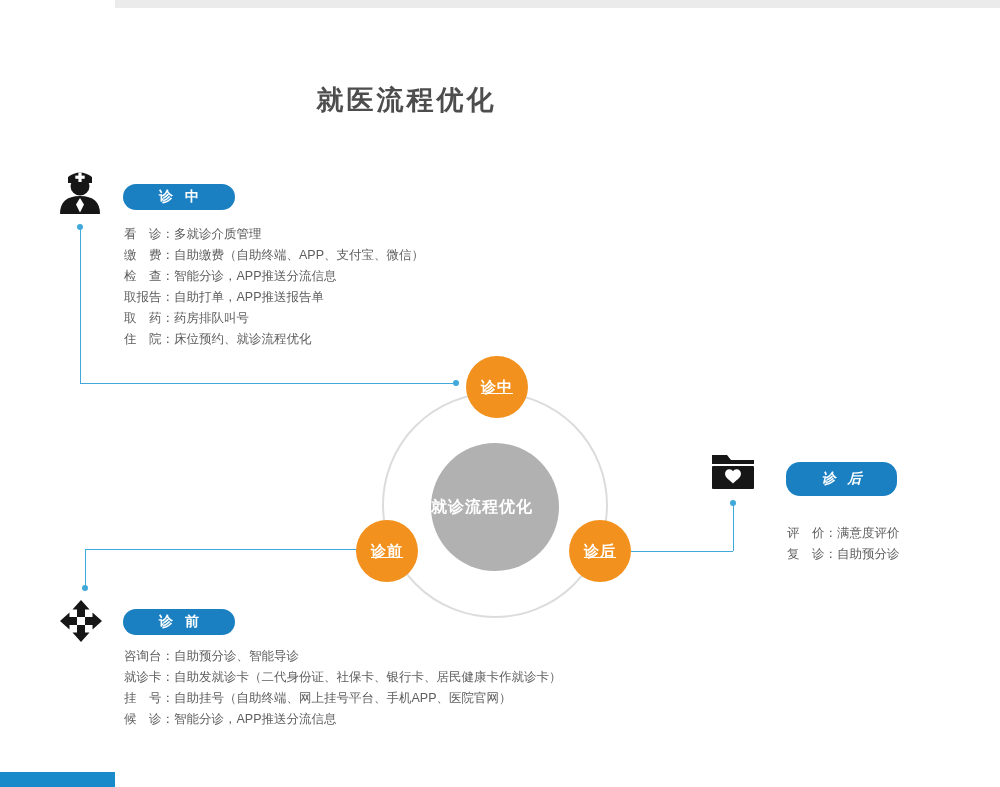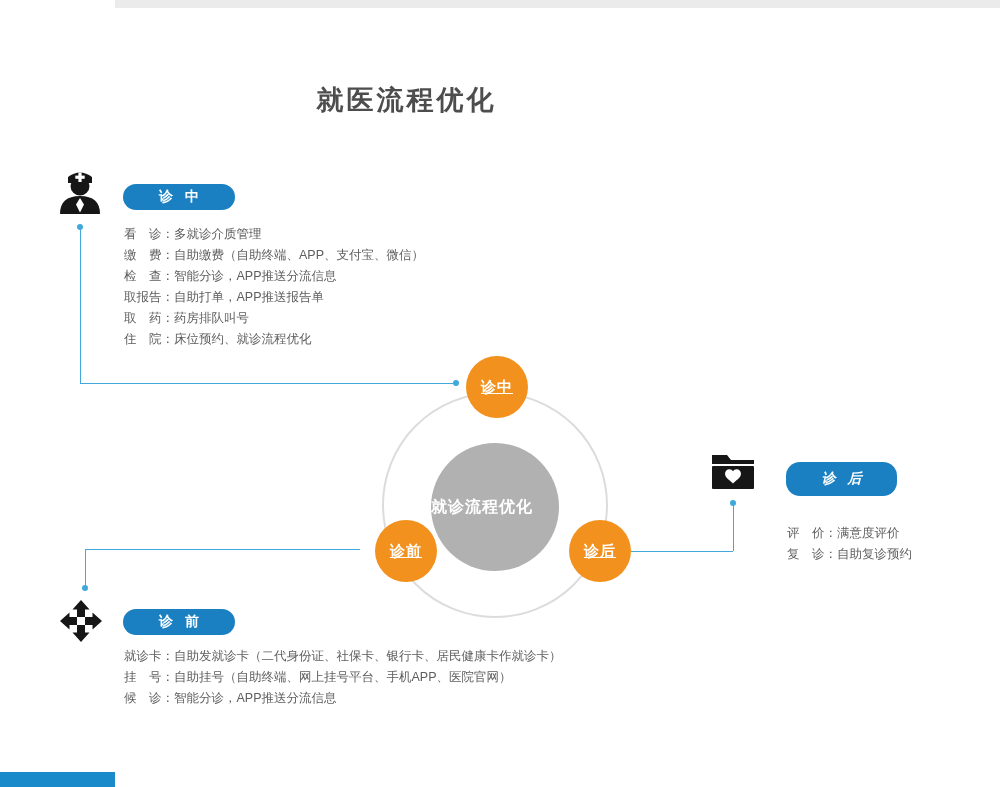--- a/index.html
+++ b/index.html
@@ -13,21 +13,21 @@
     font-size:27px;font-weight:600;color:#4d4d4d;letter-spacing:3px;margin:0;}
   .ring{position:absolute;left:382px;top:392px;width:226px;height:226px;
     border:2px solid #dcdcdc;border-radius:50%;box-sizing:border-box;background:#fff;}
   .center-circle{position:absolute;left:431px;top:443px;width:128px;height:128px;border-radius:50%;
     background:#b1b1b1;display:flex;align-items:center;justify-content:flex-start;
     color:#fff;font-size:16px;font-weight:700;letter-spacing:1px;}
   .node{position:absolute;width:62px;height:62px;border-radius:50%;background:#f2911d;
     display:flex;align-items:center;justify-content:center;
     color:#fff;font-size:15px;font-weight:700;letter-spacing:1px;text-decoration:underline;}
   .node.mid{left:466px;top:356px;}
-  .node.pre{left:375px;top:520px;}
+  .node.pre{left:356px;top:520px;}
   .node.post{left:569px;top:520px;}
   .line{position:absolute;background:#41a9da;}
   .dot{position:absolute;width:6px;height:6px;border-radius:50%;background:#41a9da;}
   .pill{position:absolute;background:#1a80c2;border-radius:14px;color:#fff;
     display:flex;align-items:center;justify-content:center;
     font-size:14px;font-weight:700;letter-spacing:4px;text-indent:4px;}
   .pill.mid{left:123px;top:184px;width:112px;height:26px;text-align:right;}
   .pill.post{left:786px;top:462px;width:111px;height:34px;font-style:italic;}
   .pill.pre{left:123px;top:609px;width:112px;height:26px;}
   .list{position:absolute;color:#5e5e5e;font-size:12.5px;line-height:21px;white-space:nowrap;}
@@ -99,33 +99,34 @@
     <path d="M1 3 L16 3 L20 8 L43 8 L43 12 L1 12 Z" fill="#161616"></path>
     <rect x="1" y="14" width="42" height="23" rx="1" fill="#161616"></rect>
     <path d="M22 31.5 C19.8 28.6 14 26 14 21.7 C14 19.1 16 17.2 18.4 17.2 C20 17.2 21.3 18 22 19.3 C22.7 18 24 17.2 25.6 17.2 C28 17.2 30 19.1 30 21.7 C30 26 24.2 28.6 22 31.5 Z" fill="#ffffff"></path>
   </svg>
 </div>
 <div class="pill post">
   <span>诊 后</span>
 </div>
 <div class="list post">
   <div class="list-item">评　价：满意度评价</div>
-  <div class="list-item">复　诊：自助复诊预约</div>
+  <div class="list-item">复　诊：自助预分诊</div>
 </div>
 
 <div class="icon" style="left:59px;top:599px;">
   <svg width="44" height="44" viewBox="0 0 44 44">
     <g fill="#161616">
       <path d="M22 1 L30.5 10.5 L26 10.5 L26 18 L18 18 L18 10.5 L13.5 10.5 Z"></path>
       <path d="M43 22 L33.5 30.5 L33.5 26 L26 26 L26 18 L33.5 18 L33.5 13.5 Z"></path>
       <path d="M22 43 L13.5 33.5 L18 33.5 L18 26 L26 26 L26 33.5 L30.5 33.5 Z"></path>
       <path d="M1 22 L10.5 13.5 L10.5 18 L18 18 L18 26 L10.5 26 L10.5 30.5 Z"></path>
     </g>
   </svg>
 </div>
 <div class="pill pre">
   <span>诊 前</span>
 </div>
 <div class="list pre">
+  <div class="list-item">咨询台：自助预分诊、智能导诊</div>
   <div class="list-item">就诊卡：自助发就诊卡（二代身份证、社保卡、银行卡、居民健康卡作就诊卡）</div>
   <div class="list-item">挂　号：自助挂号（自助终端、网上挂号平台、手机APP、医院官网）</div>
   <div class="list-item">候　诊：智能分诊，APP推送分流信息</div>
 </div>
 
 </body></html>

